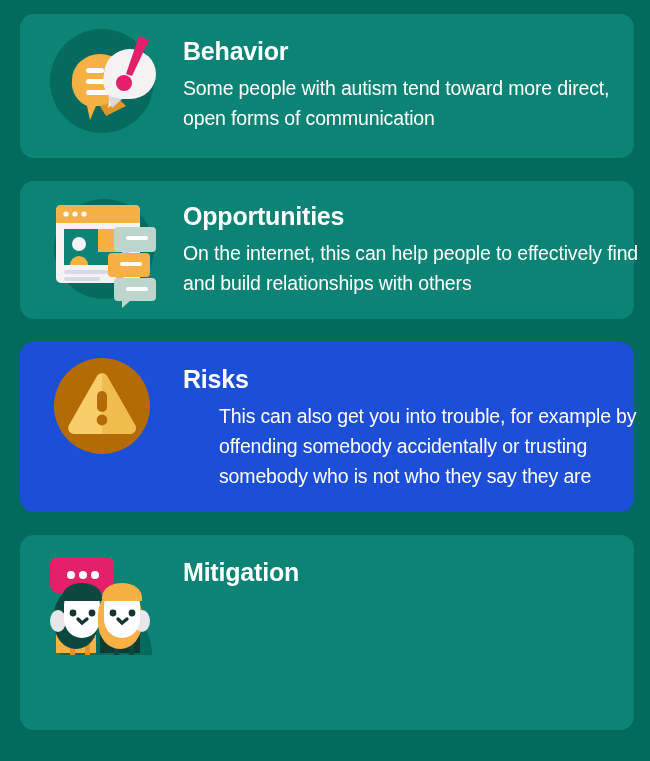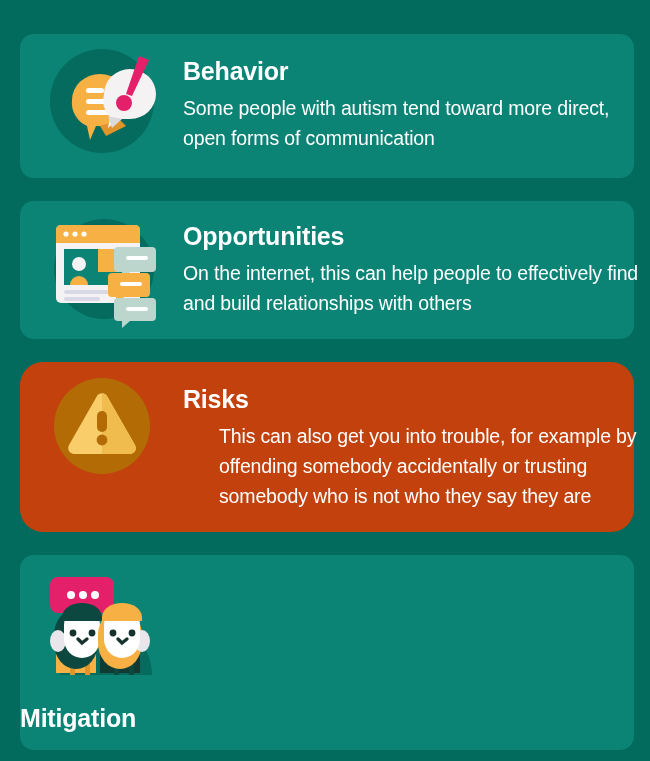--- a/index.html
+++ b/index.html
@@ -11,34 +11,34 @@
     height: 761px;
     background: #026B5E;
     font-family: "Liberation Sans", sans-serif;
     overflow: hidden;
   }
   .board {
     position: relative;
     width: 650px;
     height: 761px;
     box-sizing: border-box;
-    padding: 34px 15px 28px 20px;
+    padding: 14px 15px 28px 20px;
   }
   .card {
     position: relative;
     box-sizing: border-box;
     width: 614px;
     border-radius: 14px;
     display: flex;
     align-items: flex-start;
     margin-bottom: 23px;
     overflow: visible;
   }
   .card.teal { background: #0B8476; }
-  .card.amber { background: #c2410c; border-radius: 23px; }
+  .card.amber { background: #1d4ed8; }
 
   .card-icon {
     flex: 0 0 auto;
     width: 163px;
     display: flex;
     align-items: center;
     justify-content: center;
     padding-top: 8px;
   }
   .card-body {
@@ -60,21 +60,21 @@
     color: #ffffff;
     font-size: 19.5px;
     line-height: 30px;
     margin: 0;
     width: 470px;
     letter-spacing: -0.15px;
   }
   .card.card-1 { height: 144px; }
   .card.card-2 { height: 138px; border-radius: 14px; }
   .card.card-3 { height: 170px; }
-  .card.card-4 { height: 195px; margin-bottom: 0; flex-direction: column; }
+  .card.card-4 { height: 195px; margin-bottom: 0; }
 
   .card.card-1 .card-body { padding-top: 24px; }
   .card.card-2 .card-body { padding-top: 22px; }
   .card.card-3 .card-body { padding-top: 24px; }
   .card.card-4 .card-body { padding-top: 24px; }
 
   .card.card-2 .card-text { width: 478px; }
   .card.card-3 .card-text { width: 440px; margin-left: 36px; }
   .card.card-4 .card-text { width: 430px; }
 

